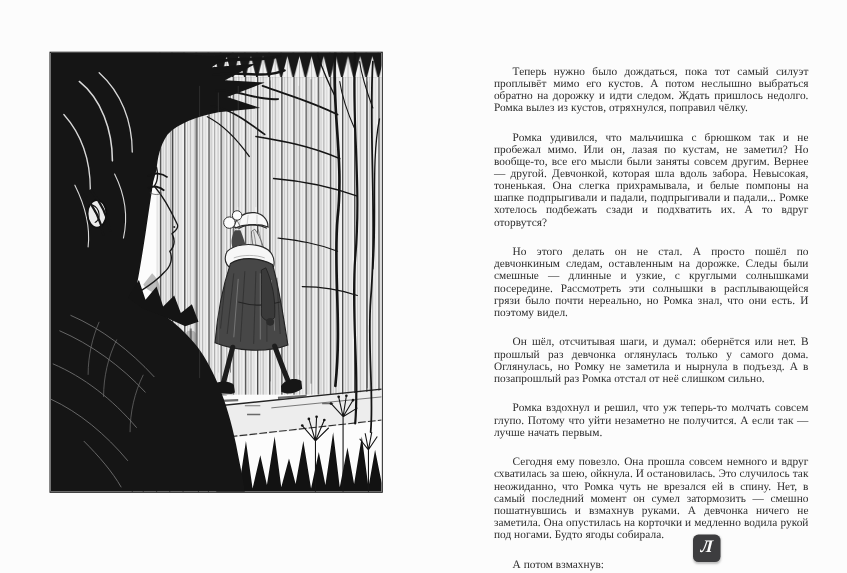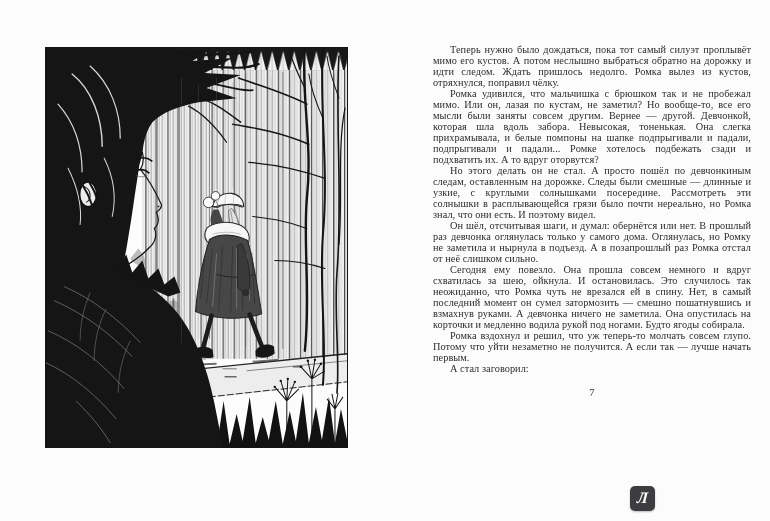--- a/index.html
+++ b/index.html
@@ -14,21 +14,21 @@
     border:1.6px solid #141414;box-sizing:border-box;background:#fdfdfd;
   }
   .illustration-frame svg{display:block;width:100%;height:100%;}
   
   .text-col{
     position:absolute;left:433px;top:44px;width:318px;
     color:#2d2d2d;font-size:10.3px;line-height:11px;
     text-align:justify;letter-spacing:0.05px;
     hyphens:auto;-webkit-hyphens:auto;
   }
-  .text-col p{margin:0;text-indent:17px;}
+  .text-col p{margin:16px;text-indent:17px;}
   .pagenum{margin-top:13px;text-align:center;font-size:10.5px;color:#333;text-indent:0;}
   
   .wm{
     position:absolute;left:630px;top:486px;width:25px;height:25px;
     background:#3d3d3f;border-radius:5px;
     display:flex;align-items:center;justify-content:center;
     box-shadow:0 1px 2px rgba(0,0,0,.25);
   }
   .wm span{
     color:#ffffff;font-family:"Liberation Serif", serif;
@@ -210,22 +210,22 @@
     </g>
   </svg>
 </div>
 
 <div class="text-col">
   <div>
     <p>Теперь нужно было дождаться, пока тот самый силуэт проплывёт мимо его кустов. А потом неслышно выбраться обратно на дорожку и идти следом. Ждать пришлось недолго. Ромка вылез из кустов, отряхнулся, поправил чёлку.</p>
     <p>Ромка удивился, что мальчишка с брюшком так и не пробежал мимо. Или он, лазая по кустам, не заметил? Но вообще-то, все его мысли были заняты совсем другим. Вернее — другой. Девчонкой, которая шла вдоль забора. Невысокая, тоненькая. Она слегка прихрамывала, и белые помпоны на шапке подпрыгивали и падали, подпрыгивали и падали... Ромке хотелось подбежать сзади и подхватить их. А то вдруг оторвутся?</p>
     <p>Но этого делать он не стал. А просто пошёл по девчонкиным следам, оставленным на дорожке. Следы были смешные — длинные и узкие, с круглыми солнышками посередине. Рассмотреть эти солнышки в расплывающейся грязи было почти нереально, но Ромка знал, что они есть. И поэтому видел.</p>
     <p>Он шёл, отсчитывая шаги, и думал: обернётся или нет. В прошлый раз девчонка оглянулась только у самого дома. Оглянулась, но Ромку не заметила и нырнула в подъезд. А в позапрошлый раз Ромка отстал от неё слишком сильно.</p>
+    <p>Ромка вздохнул и решил, что уж теперь-то молчать совсем глупо. Потому что уйти незаметно не получится. А если так — лучше начать первым.</p>
     <p>Сегодня ему повезло. Она прошла совсем немного и вдруг схватилась за шею, ойкнула. И остановилась. Это случилось так неожиданно, что Ромка чуть не врезался ей в спину. Нет, в самый последний момент он сумел затормозить — смешно пошатнувшись и взмахнув руками. А девчонка ничего не заметила. Она опустилась на корточки и медленно водила рукой под ногами. Будто ягоды собирала.</p>
-    <p>Ромка вздохнул и решил, что уж теперь-то молчать совсем глупо. Потому что уйти незаметно не получится. А если так — лучше начать первым.</p>
-    <p>А стал заговорил:</p>
+    <p>А потом взмахнув:</p>
   </div>
   <div class="pagenum">7</div>
 </div>
 
 <div class="wm">
   <span>Л</span>
 </div>
 
 </body></html>

